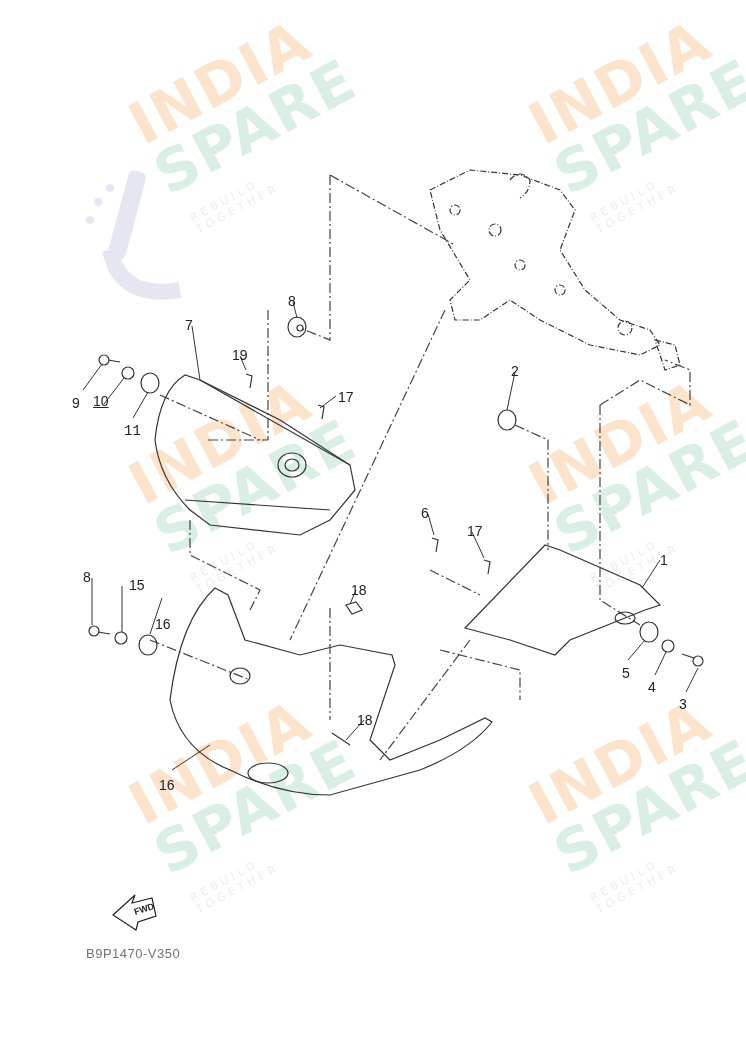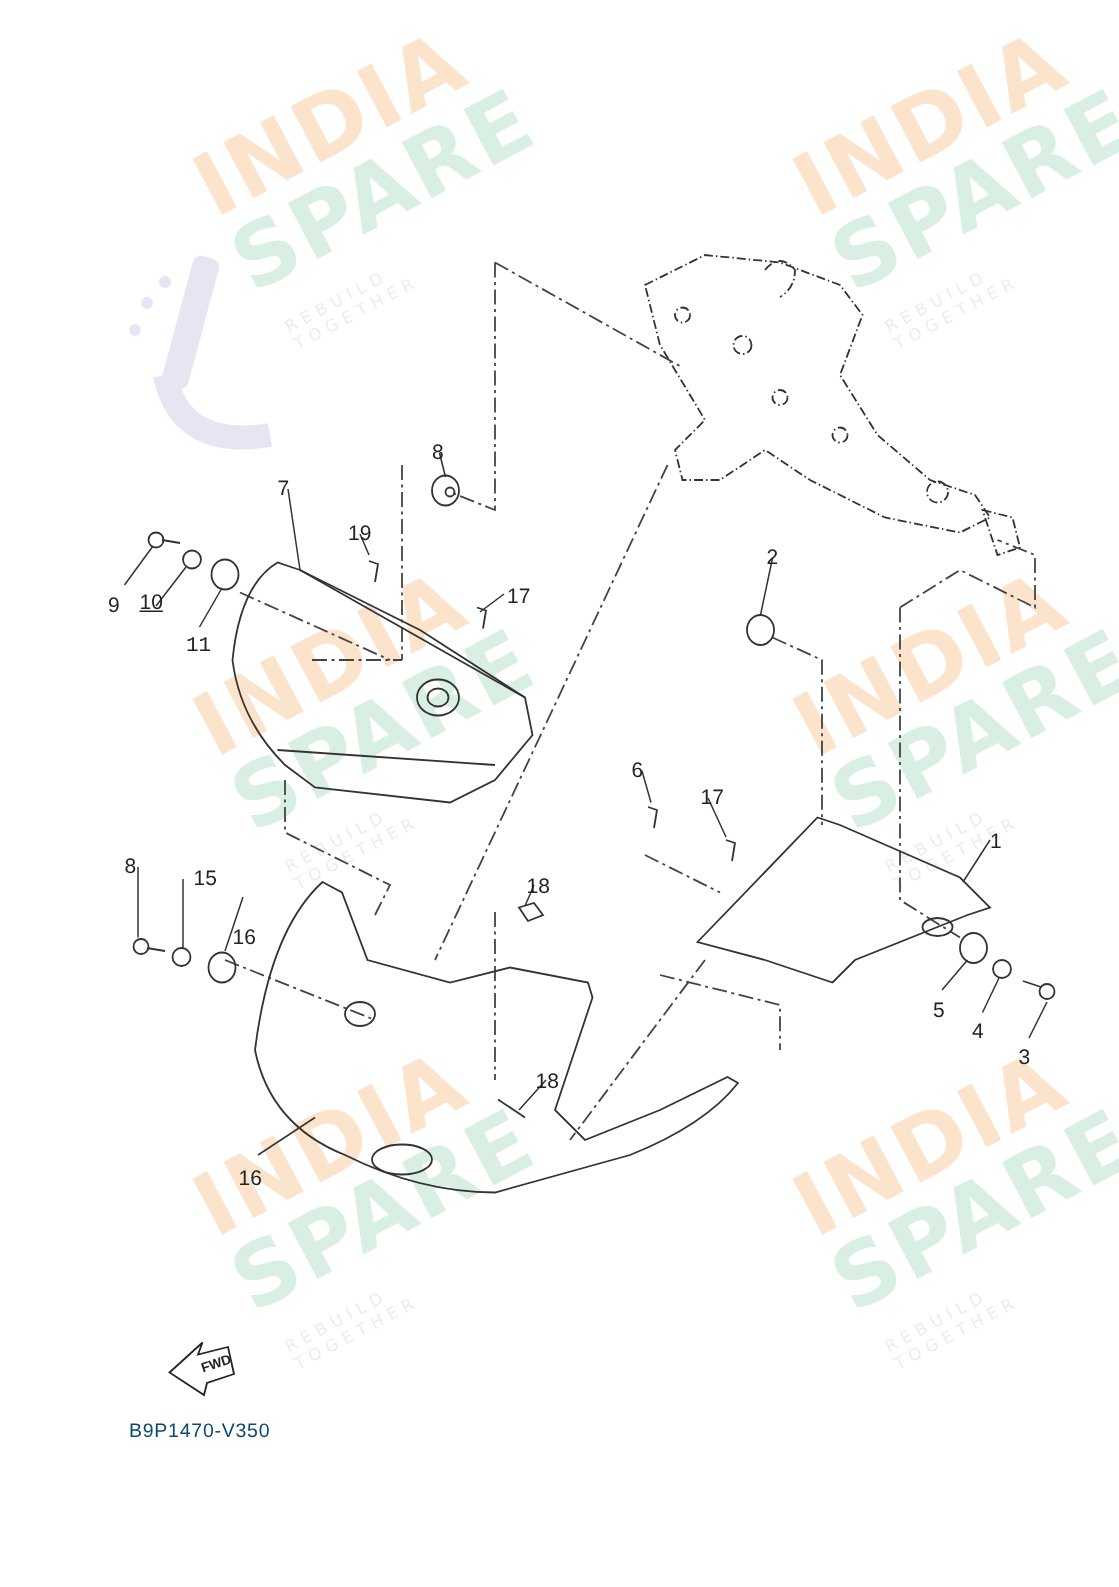--- a/index.html
+++ b/index.html
@@ -3,21 +3,21 @@
 <meta charset="utf-8">
 <style>
   html, body { margin:0; padding:0; background:#ffffff; }
   body { width:746px; height:1058px; position:relative; overflow:hidden; font-family:"Liberation Sans", sans-serif; }
   #canvas { position:absolute; left:0; top:0; width:746px; height:1058px; }
   .wm { position:absolute; width:260px; height:200px; pointer-events:none; }
   .wm .india { position:absolute; font-family:"DejaVu Sans", sans-serif; font-weight:bold; font-size:58px; color:#fbe3cc; transform:rotate(-28deg); transform-origin:left bottom; letter-spacing:2px; }
   .wm .spare { position:absolute; font-family:"DejaVu Sans", sans-serif; font-weight:bold; font-size:58px; color:#d9efe3; transform:rotate(-28deg); transform-origin:left bottom; letter-spacing:2px; }
   .wm .tag { position:absolute; font-family:"DejaVu Sans", sans-serif; font-size:11px; color:#ececec; transform:rotate(-28deg); transform-origin:left bottom; letter-spacing:4px; }
   .lbl { position:absolute; font-family:"Liberation Sans", sans-serif; font-size:14px; color:#222; line-height:1; }
-  .code { position:absolute; left:86px; top:946px; font-family:"Liberation Sans", sans-serif; font-size:13px; color:#0c4a6e; letter-spacing:0.5px; }
+  .code { position:absolute; left:86px; top:946px; font-family:"Liberation Sans", sans-serif; font-size:13px; color:#737373; letter-spacing:0.5px; }
 </style>
 </head>
 <body>
 
 <div id="canvas">
 
   <div class="wm" style="left:80px;top:60px;">
     <svg width="120" height="200" style="position:absolute;left:0;top:60px">
       <path d="M30 130 Q40 180 100 170" stroke="#e6e6f3" stroke-width="16" fill="none"></path>
       <rect x="38" y="50" width="18" height="90" rx="6" fill="#e6e6f3" transform="rotate(15 47 95)"></rect>

